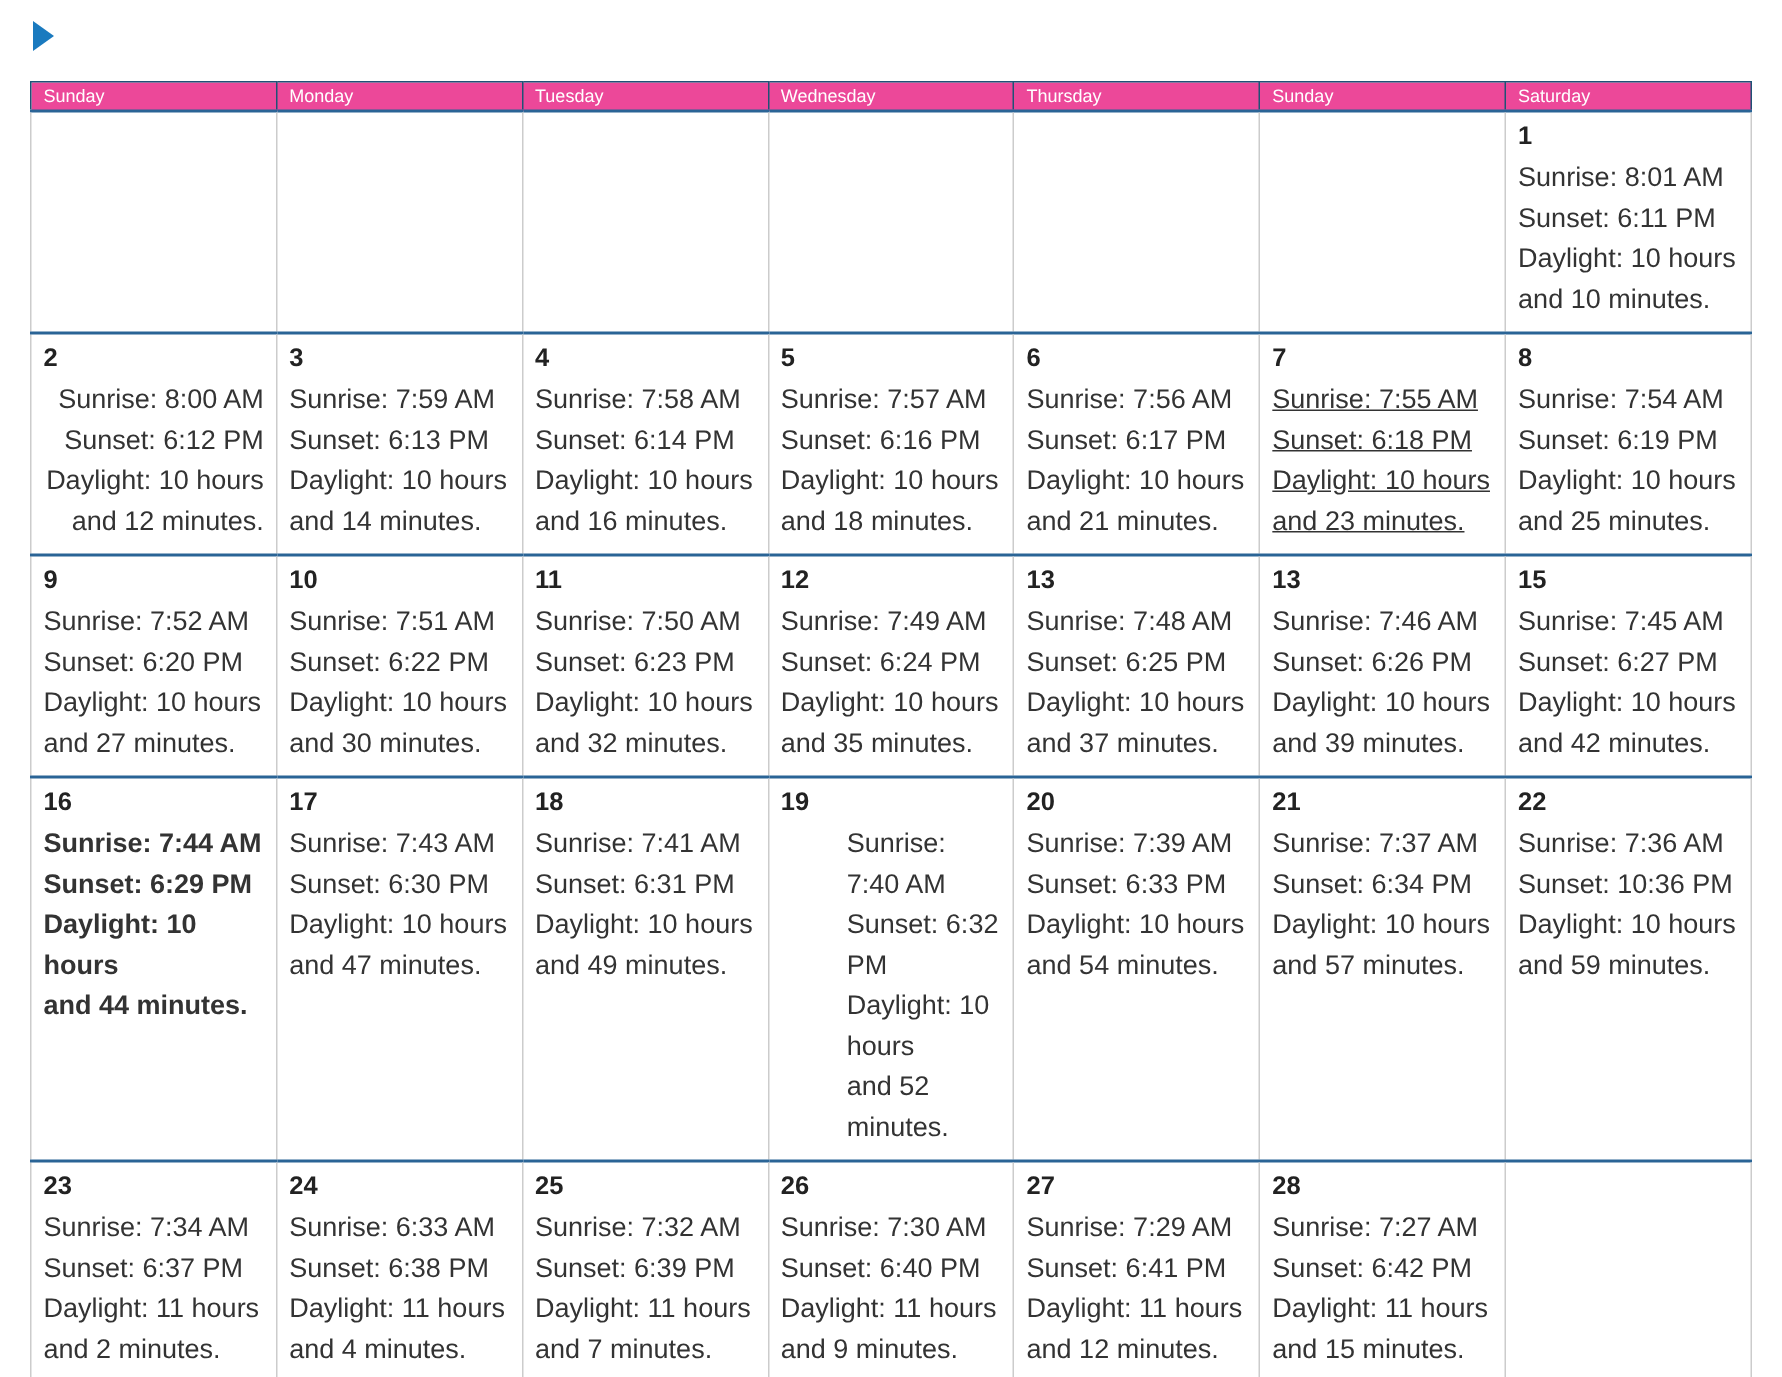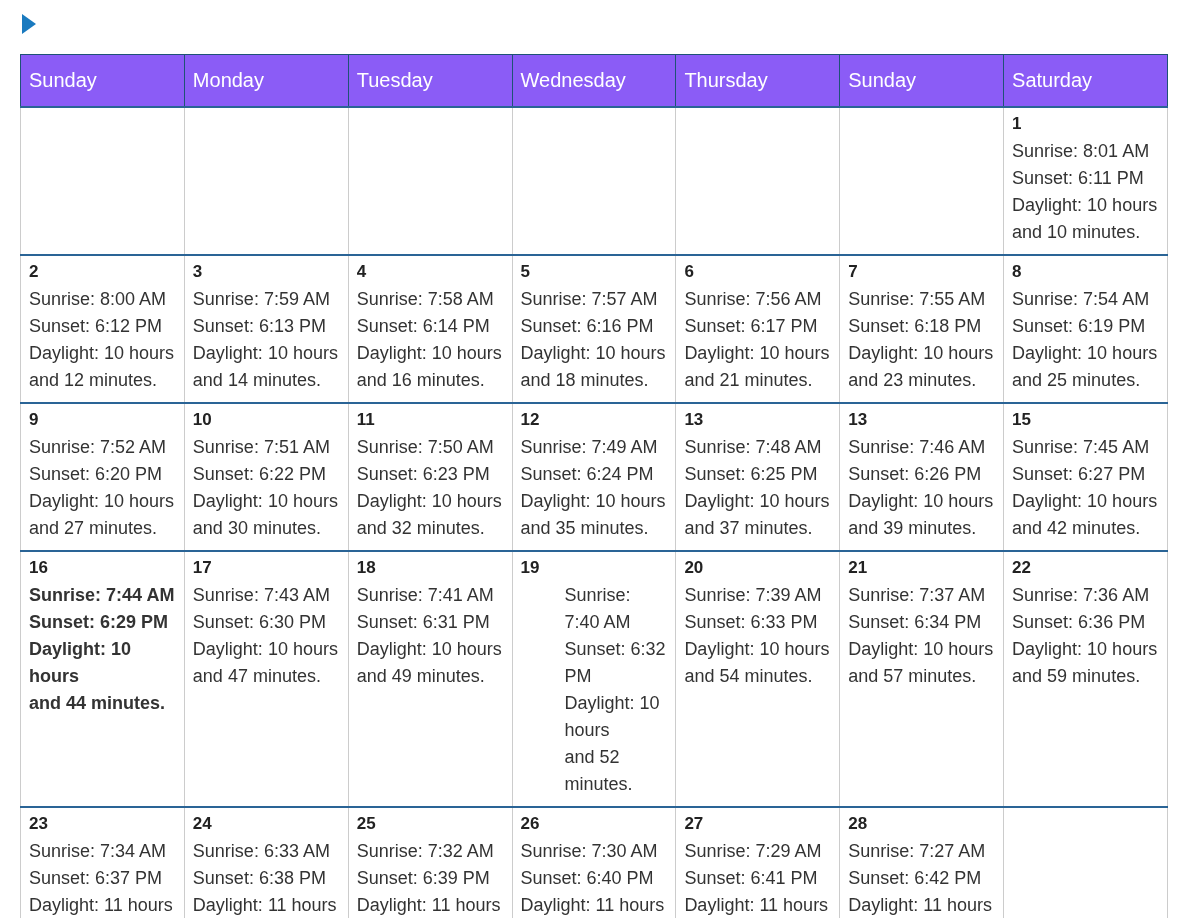--- a/index.html
+++ b/index.html
@@ -54,25 +54,25 @@
     .location {
       font-size: 22px;
       color: #444;
       margin-top: 4px;
     }
     .calendar {
       width: 100%;
       border-collapse: collapse;
     }
     .calendar th {
-      background-color: #8b5cf6;
+      background-color: #ec4899;
       color: #fff;
-      font-size: 20px;
+      font-size: 12px;
       font-weight: normal;
-      padding: 14px 8px;
+      padding: 2px 8px;
       text-align: left;
       border: 1px solid #1e5276;
     }
     .calendar td {
       width: 14.28%;
       vertical-align: top;
       padding: 6px 8px 8px 8px;
       border: 1px solid #ccc;
       border-top: 2px solid #2a6496;
       min-height: 100px;
@@ -133,21 +133,21 @@
           <span class="day-number">1</span>
           <div class="day-info" style="white-space: pre-line;">Sunrise: 8:01 AM
 Sunset: 6:11 PM
 Daylight: 10 hours
 and 10 minutes.</div>
         </td>
       </tr>
       <tr>
         <td>
           <span class="day-number">2</span>
-          <div class="day-info" style="white-space: pre-line;">Sunrise: 8:00 AM
+          <div class="day-info" style="white-space: pre-line; text-align: right;">Sunrise: 8:00 AM
 Sunset: 6:12 PM
 Daylight: 10 hours
 and 12 minutes.</div>
         </td>
         <td>
           <span class="day-number">3</span>
           <div class="day-info" style="white-space: pre-line;">Sunrise: 7:59 AM
 Sunset: 6:13 PM
 Daylight: 10 hours
 and 14 minutes.</div>
@@ -168,21 +168,21 @@
         </td>
         <td>
           <span class="day-number">6</span>
           <div class="day-info" style="white-space: pre-line;">Sunrise: 7:56 AM
 Sunset: 6:17 PM
 Daylight: 10 hours
 and 21 minutes.</div>
         </td>
         <td>
           <span class="day-number">7</span>
-          <div class="day-info" style="white-space: pre-line;">Sunrise: 7:55 AM
+          <div class="day-info" style="white-space: pre-line; text-decoration: underline;">Sunrise: 7:55 AM
 Sunset: 6:18 PM
 Daylight: 10 hours
 and 23 minutes.</div>
         </td>
         <td>
           <span class="day-number">8</span>
           <div class="day-info" style="white-space: pre-line;">Sunrise: 7:54 AM
 Sunset: 6:19 PM
 Daylight: 10 hours
 and 25 minutes.</div>
@@ -278,21 +278,21 @@
         <td>
           <span class="day-number">21</span>
           <div class="day-info" style="white-space: pre-line;">Sunrise: 7:37 AM
 Sunset: 6:34 PM
 Daylight: 10 hours
 and 57 minutes.</div>
         </td>
         <td>
           <span class="day-number">22</span>
           <div class="day-info" style="white-space: pre-line;">Sunrise: 7:36 AM
-Sunset: 6:36 PM
+Sunset: 10:36 PM
 Daylight: 10 hours
 and 59 minutes.</div>
         </td>
       </tr>
       <tr>
         <td>
           <span class="day-number">23</span>
           <div class="day-info" style="white-space: pre-line;">Sunrise: 7:34 AM
 Sunset: 6:37 PM
 Daylight: 11 hours

